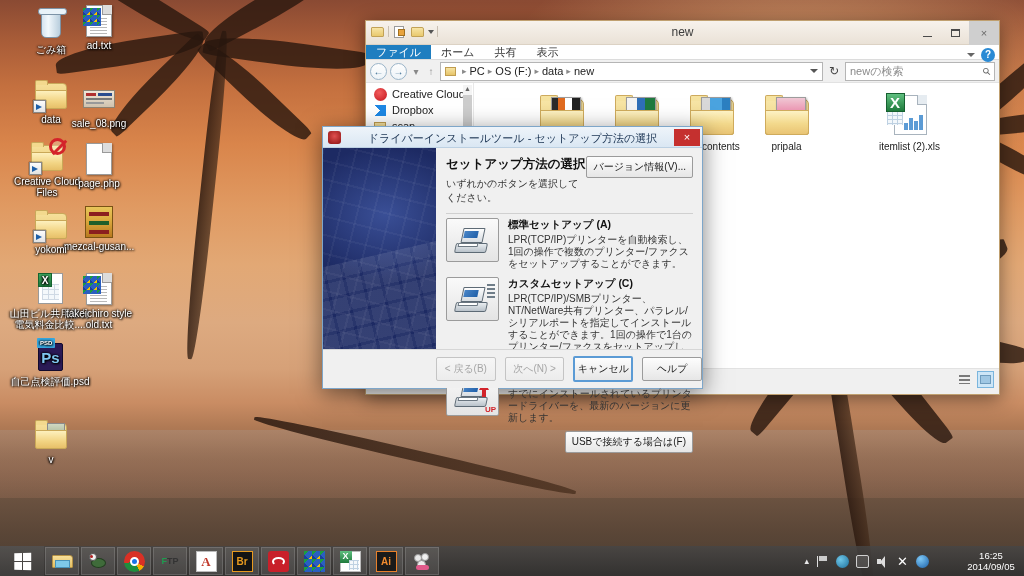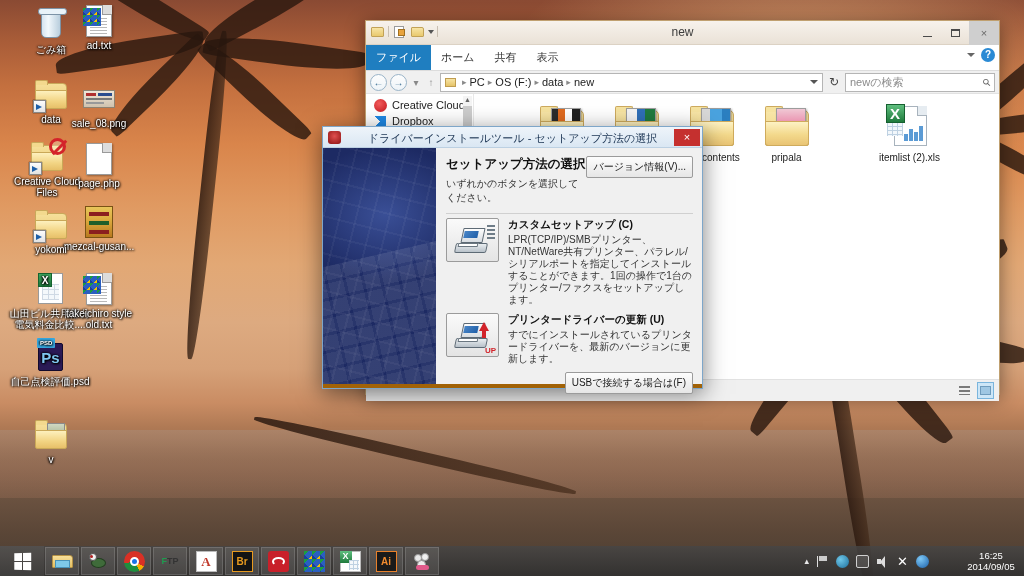--- a/index.html
+++ b/index.html
@@ -192,21 +192,21 @@
     font-size:12px; color:#3c3c3c;
   }
   #ex-winbtns { position:absolute; right:0; top:0; display:flex; height:24px; }
   .wb { width:28px; height:24px; display:flex; align-items:center; justify-content:center;
     font-size:11px; color:#3c3c3c; }
   .wb.close { width:30px; background:#cfcfcf; color:#6a6a6a; }
   .wb .min { width:9px; height:1px; background:#4a4a4a; margin-top:6px;}
   .wb .max { width:9px; height:8px; border:1px solid #4a4a4a; border-top-width:2px;}
 
   #ex-ribbon {
-    height:26px; background:#fff; border-bottom:1px solid #dcdcdc;
+    height:15px; background:#fff; border-bottom:1px solid #dcdcdc;
     display:flex; align-items:stretch; position:relative;
   }
   .rtab { padding:0 10px; font-size:11px; display:flex; align-items:center; color:#333; }
   .rtab.file { background:#1f7ec0; color:#fff; }
   #ribbon-right { position:absolute; right:4px; top:3px; display:flex; align-items:center; gap:6px;}
   .rcaret { width:0;height:0;border-left:4px solid transparent;border-right:4px solid transparent;
     border-top:4px solid #666; }
   .help-ico { width:14px;height:14px;border-radius:50%;background:#2a8ad4;color:#fff;
     font:bold 10px/14px "Liberation Sans",sans-serif; text-align:center;}
 
@@ -797,20 +797,34 @@
       <div id="dlg-head">
         <div>
           <div id="dlg-h1">セットアップ方法の選択</div>
           <div id="dlg-sub">いずれかのボタンを選択してください。</div>
         </div>
         <div class="wbtn">バージョン情報(V)...</div>
       </div>
 
       <div id="dlg-rule"></div>
 
+      <div class="opt">
+        <div class="obtn">
+          <div class="printer">
+              <div class="mon"></div>
+              <div class="blue"></div>
+              <div class="base"></div>
+              <div class="tray"></div>
+            </div>
+        </div>
+        <div class="otxt">
+          <div class="otitle">標準セットアップ (A)</div>
+          <div class="odesc">LPR(TCP/IP)プリンターを自動検索し、1回の操作で複数のプリンター/ファクスをセットアップすることができます。</div>
+        </div>
+      </div>
 
       <div class="opt">
         <div class="obtn">
           <div class="printer">
               <div class="mon"></div>
               <div class="blue"></div>
               <div class="base"></div>
               <div class="tray"></div>
             </div>
           <div class="netdots"></div>
@@ -837,20 +851,26 @@
           <div class="odesc">すでにインストールされているプリンタードライバーを、最新のバージョンに更新します。</div>
         </div>
       </div>
 
       <div id="usb-row">
         <div class="wbtn">USBで接続する場合は(F)</div>
       </div>
     </div>
   </div>
 
+  <div id="dlg-footer">
+    <div class="wbtn disabled">&lt; 戻る(B)</div>
+    <div class="wbtn disabled">次へ(N) &gt;</div>
+    <div class="wbtn default">キャンセル</div>
+    <div class="wbtn">ヘルプ</div>
+  </div>
 </div>
 
 <div id="taskbar">
   <div id="start">
     <div class="winlogo"></div>
   </div>
 
   <div class="tbtn">
     <div class="ti">
       <div style="position:absolute;left:0;top:4px;width:21px;height:13px;background:linear-gradient(#f7e09a,#e3bf63);border:1px solid #b59245;border-radius:1px 3px 1px 1px;"></div>

